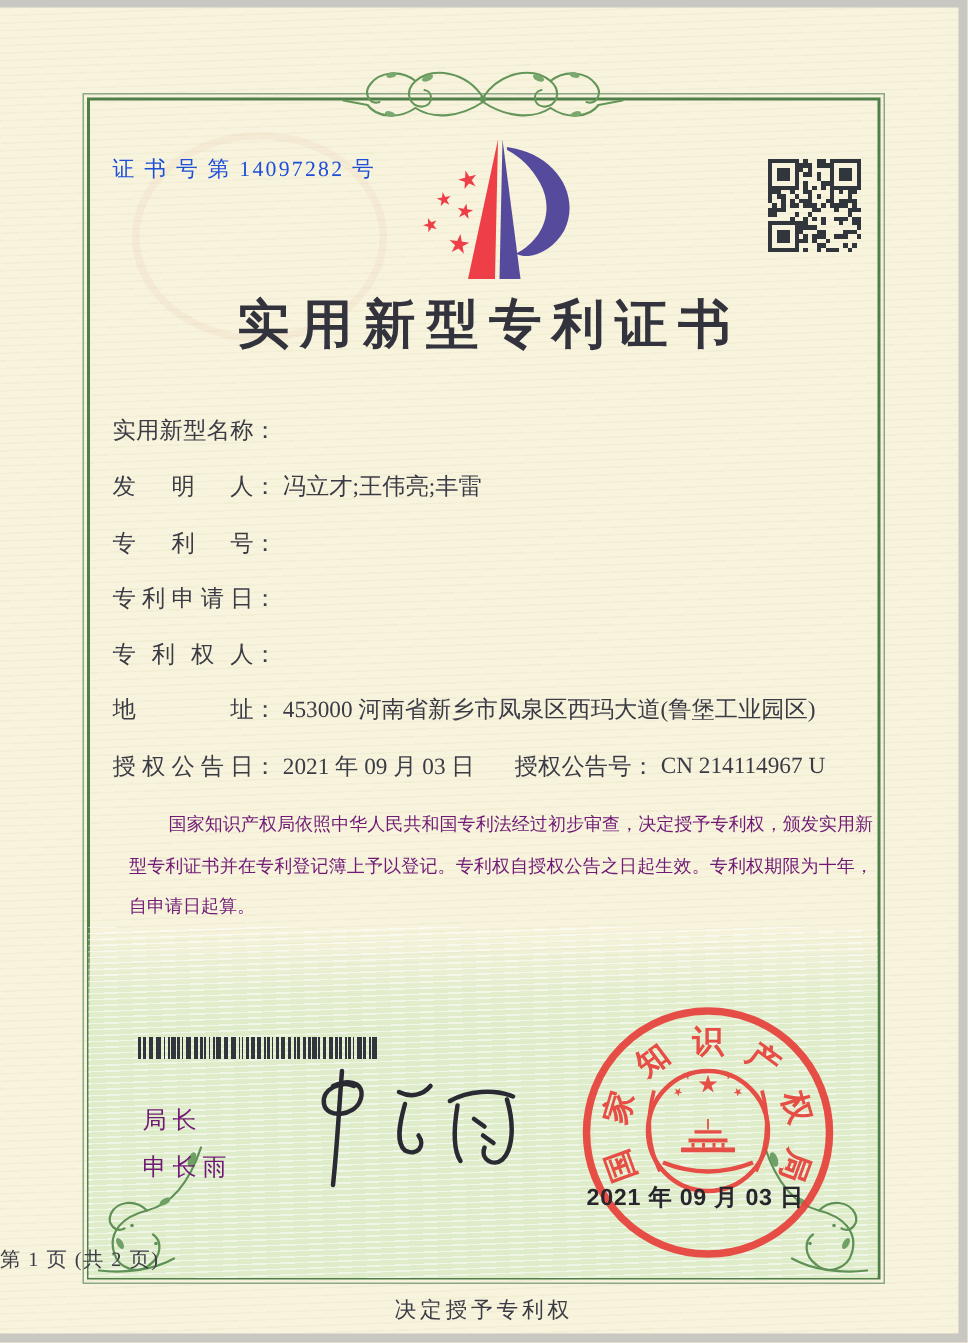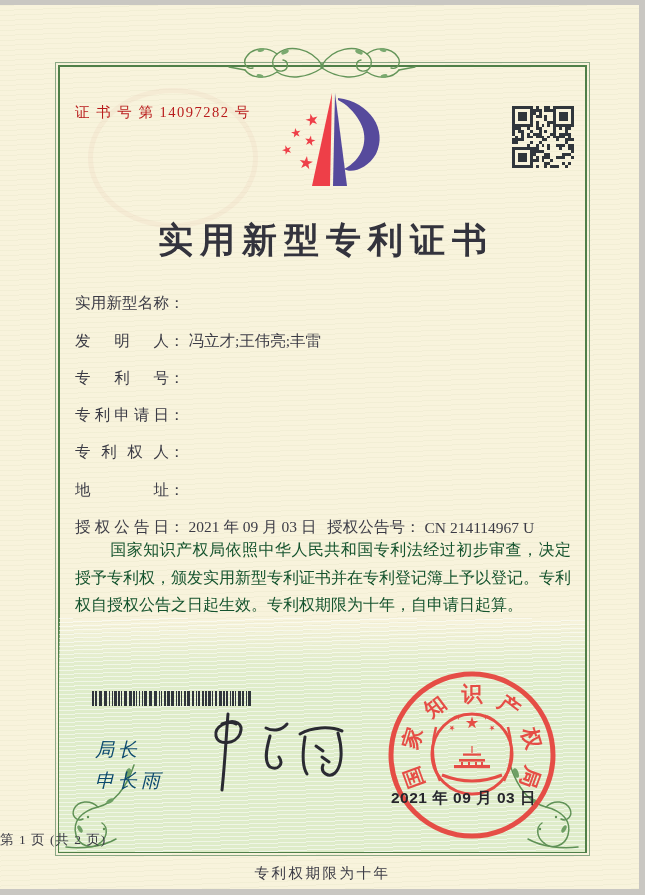--- a/index.html
+++ b/index.html
@@ -30,41 +30,41 @@
   .green-panel{
     position:absolute;left:59px;top:618px;width:526px;height:234px;
     background:linear-gradient(to bottom,rgba(222,236,201,0) 0,rgba(222,236,201,.85) 45px,#deecC9 75px,#deecc9 100%);
   }
   .green-panel::after{
     content:"";position:absolute;inset:0;pointer-events:none;
     background:repeating-linear-gradient(178deg,rgba(255,255,255,.55) 0 1px,rgba(255,255,255,0) 1px 4px);
   }
   .cert-no{
     position:absolute;left:75px;top:103px;
-    font-size:14.5px;letter-spacing:1.5px;color:#b91c1c;
+    font-size:14.5px;letter-spacing:1.5px;color:#1d4ed8;
   }
   .title{
     position:absolute;left:0;top:193px;width:645px;text-align:center;
-    font-size:35px;font-weight:700;letter-spacing:7px;text-indent:7px;color:#33333d;margin-top:24px;
+    font-size:35px;font-weight:700;letter-spacing:7px;text-indent:7px;color:#33333d;
   }
   .fields{position:absolute;left:75px;top:277px;width:500px;font-size:15.5px;color:#3b3b45}
-  .field-row{height:37.3px;display:flex;align-items:flex-end;position:relative;white-space:nowrap}
+  .field-row{height:37.3px;display:flex;align-items:flex-start;position:relative;white-space:nowrap}
   .flabel{display:inline-block;width:94px;text-align:justify;text-align-last:justify}
   .fcolon{margin-right:4px}
-  .grant-right{position:absolute;left:252px;display:flex;align-items:center}
+  .grant-right{position:absolute;left:268px;display:flex;align-items:center}
   .grant-right .flabel{width:78px}
   .paras{
-    position:absolute;left:75px;top:536px;width:496px;
-    font-size:16px;line-height:27.6px;text-align:justify;color:#14532d;
+    position:absolute;left:86px;top:536px;width:496px;
+    font-size:12px;line-height:27.6px;text-align:justify;color:#701a75;
   }
   .paras p{margin:0;text-indent:2.2em}
   .signer{
-    position:absolute;left:95px;color:#0c4a6e;
+    position:absolute;left:95px;color:#701a75;
     font-family:"Liberation Sans","DejaVu Sans",sans-serif;
-    font-size:19px;letter-spacing:4px;font-style:italic;
+    font-size:16px;letter-spacing:4px;
   }
   .signer-title{top:737px}
   .signer-name{top:768px}
   .signature{position:absolute;left:192px;top:710px}
   .barcode{position:absolute;left:92px;top:691px}
   .seal{position:absolute;left:384px;top:667px;opacity:.93}
   .seal-date{
     position:absolute;left:391px;top:788px;width:130px;
     font-family:"Liberation Sans","DejaVu Sans",sans-serif;
     font-size:15.5px;font-weight:700;color:#26262c;letter-spacing:.5px;white-space:nowrap;
@@ -320,20 +320,21 @@
     <span class="flabel">专利申请日</span>
       <span class="fcolon">：</span>
   </div>
   <div class="field-row">
     <span class="flabel">专利权人</span>
       <span class="fcolon">：</span>
   </div>
   <div class="field-row">
     <span class="flabel">地址</span>
       <span class="fcolon">：</span>
+    <span class="fvalue">453000 河南省新乡市凤泉区西玛大道(鲁堡工业园区)</span>
   </div>
   <div class="field-row">
     <span class="flabel">授权公告日</span>
       <span class="fcolon">：</span>
     <span class="fvalue">2021 年 09 月 03 日</span>
     <span class="grant-right">
       <span class="flabel">授权公告号</span>
         <span class="fcolon">：</span>
       <span class="fvalue">CN 214114967 U</span>
     </span>
@@ -441,13 +442,13 @@
     <rect x="84" y="95" width="2" height="3" stroke="none"></rect>
     <rect x="91" y="95" width="2" height="3" stroke="none"></rect>
     <rect x="97" y="95" width="2" height="3" stroke="none"></rect>
     <rect x="87.4" y="79" width="1.2" height="7" stroke="none"></rect>
     <path d="M58,108 Q88,120 118,108" fill="none" stroke-width="3"></path>
   </g>
 </svg>
 <div class="seal-date">2021 年 09 月 03 日</div>
 
 <div class="page-note">第 1 页 (共 2 页)</div>
-<div class="back-note">专利权期限为十年</div>
+<div class="back-note">决定授予专利权</div>
 
 </body></html>

